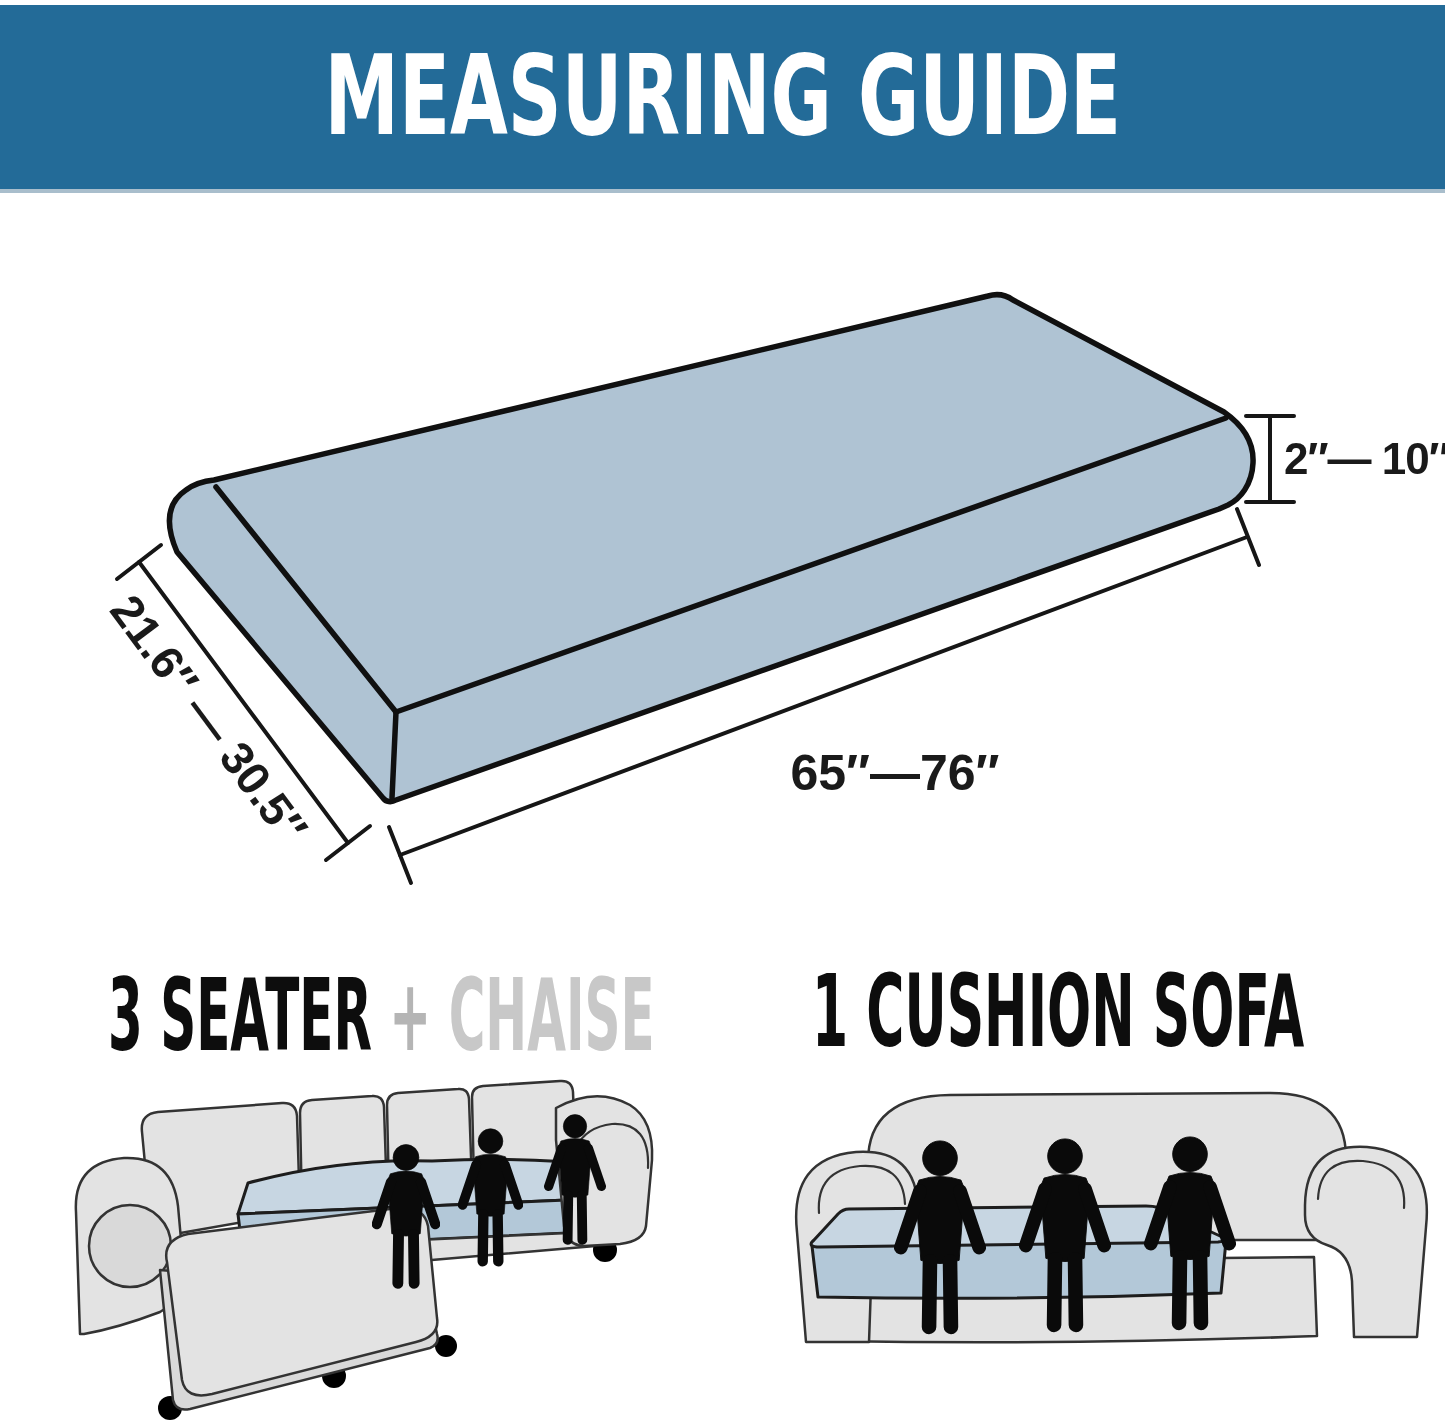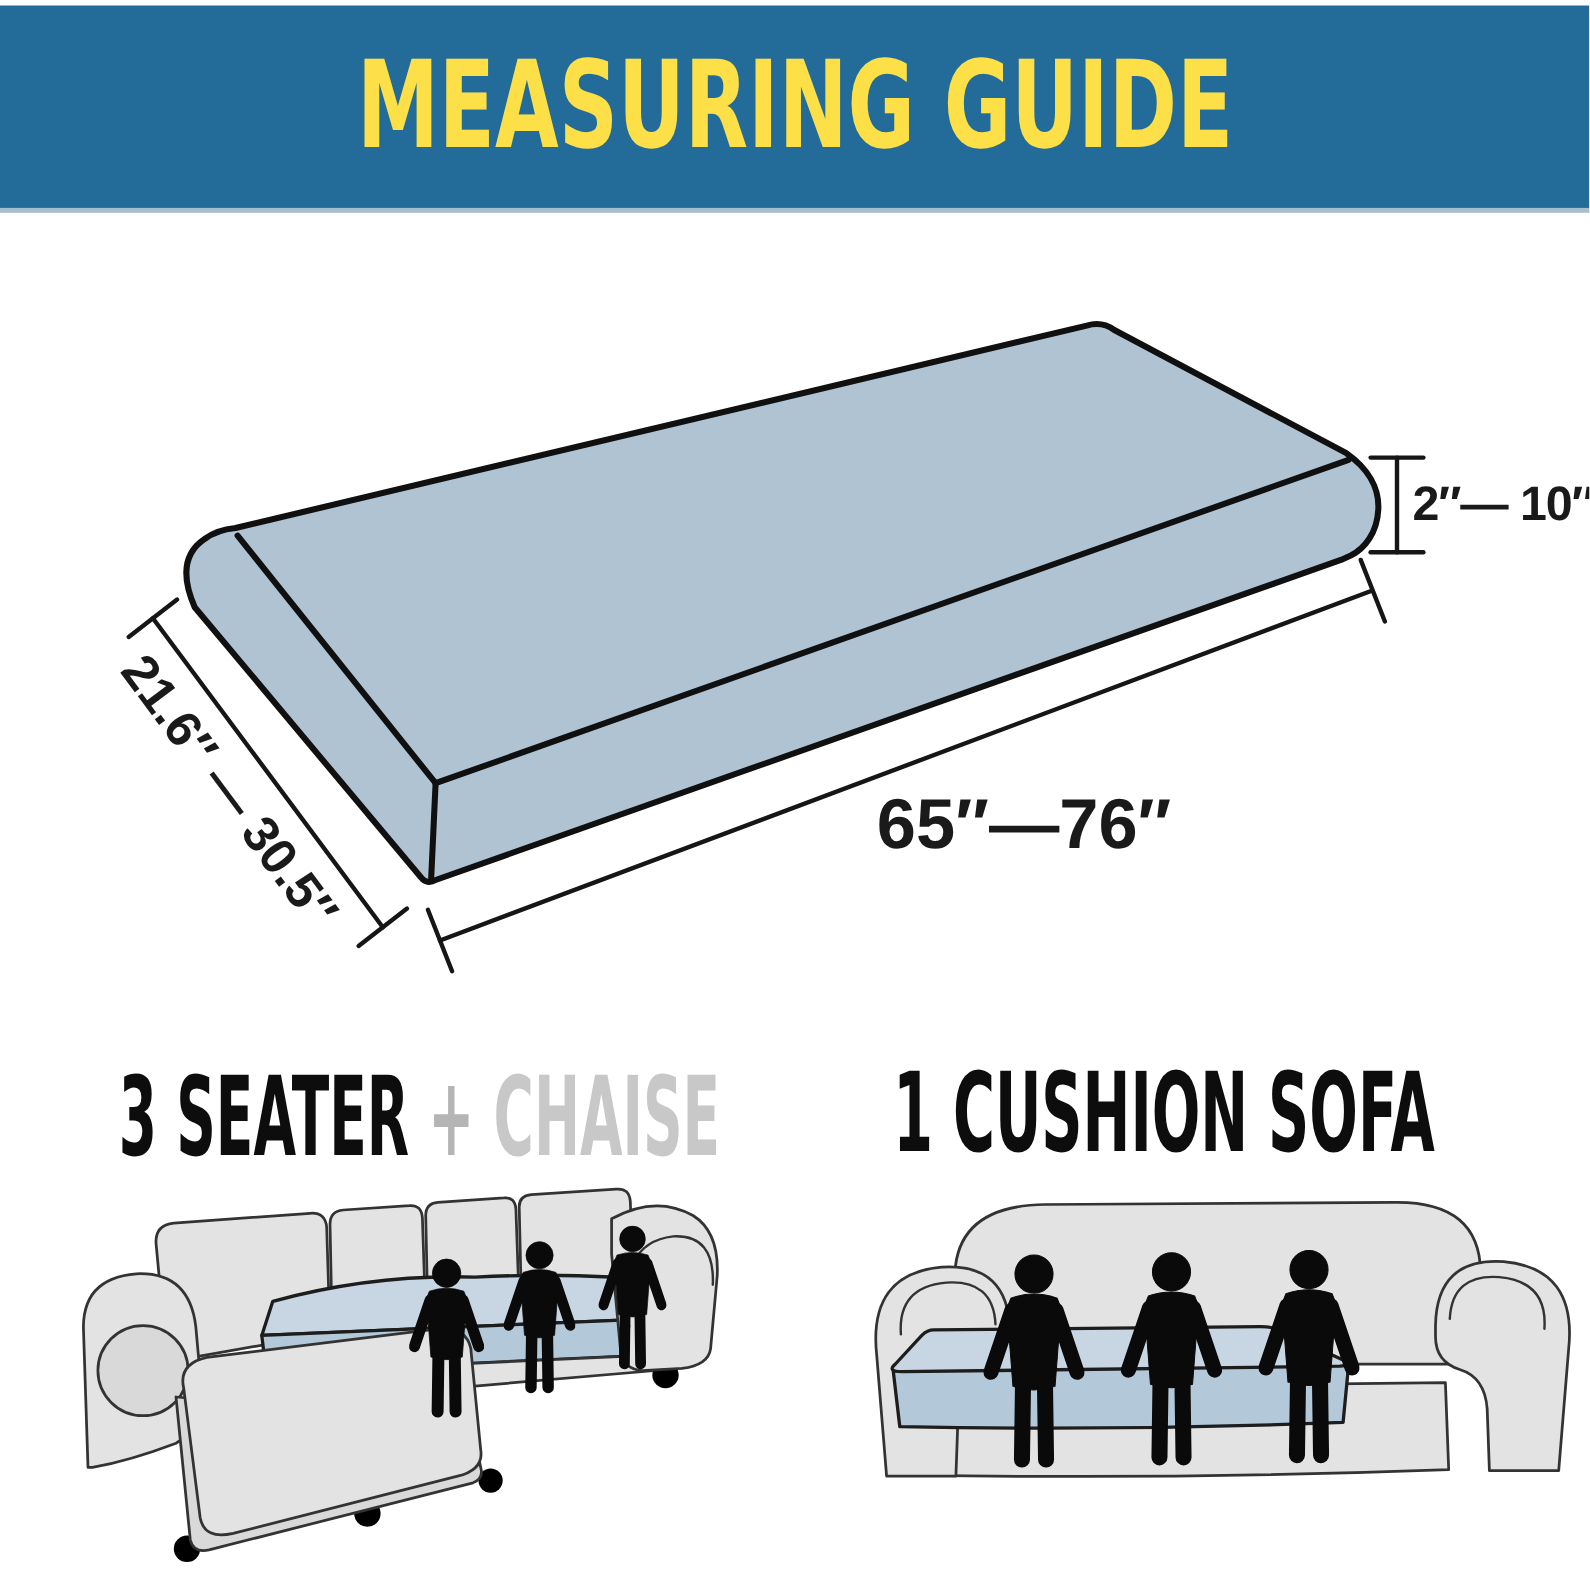--- a/index.html
+++ b/index.html
@@ -10,29 +10,29 @@
     --sofa-gray:#E3E3E3; --sofa-gray-dark:#D9D9D9; --sofa-outline:#333333;
     --seat-top-blue:#C7D6E2; --seat-front-blue:#B3C8D8; --person-black:#0A0A0A;
   }
   *{margin:0;padding:0;box-sizing:border-box;}
   html,body{background:#ffffff;}
   .page{position:relative;width:1445px;height:1428px;background:#ffffff;overflow:hidden;
          font-family:"Liberation Sans",sans-serif;}
   .banner{position:absolute;left:0;top:5px;width:1445px;height:188px;
           background:var(--banner-blue);border-bottom:4px solid var(--banner-underline);}
   .banner-title{position:absolute;left:0;right:0;top:36px;text-align:center;
-          color:#fde047;font-family:"DejaVu Sans",sans-serif;font-weight:700;
+          color:#ffffff;font-family:"DejaVu Sans",sans-serif;font-weight:700;
           font-size:110px;line-height:1;white-space:nowrap;}
   .banner-title .squeeze{display:inline-block;transform:scaleX(0.68);transform-origin:center;}
   .stage{position:absolute;left:0;top:0;width:1445px;height:1184px;}
   svg{position:absolute;left:0;top:0;}
   .dim-label{position:absolute;color:var(--label-color);font-family:"Liberation Sans",sans-serif;
           font-weight:700;white-space:nowrap;}
   .label-height{left:1284px;top:434px;font-size:44px;letter-spacing:-1px;}
-  .label-width{left:895px;top:712px;font-size:64px;transform:translateX(-50%);letter-spacing:0px;margin-left:36px;}
+  .label-width{left:895px;top:744px;font-size:50px;transform:translateX(-50%);letter-spacing:0px;}
   .label-depth{left:209px;top:719px;font-size:46px;transform:translate(-50%,-50%) rotate(53.4deg);}
   .section-heading{position:absolute;font-family:"DejaVu Sans",sans-serif;font-weight:700;
           font-size:100px;line-height:1;white-space:nowrap;color:var(--heading-black);}
   .heading-left{left:108px;top:966px;transform:scaleX(0.50);transform-origin:left top;}
   .heading-right{left:812px;top:962px;transform:scaleX(0.52);transform-origin:left top;}
   .plus{color:var(--plus-gray);}
   .accent{color:var(--chaise-gray);}
   
   .cushion{fill:var(--cushion-blue);stroke:var(--cushion-outline);stroke-width:5.5;stroke-linejoin:round;}
   .cushion-edge{fill:none;stroke:var(--cushion-outline);stroke-width:5.5;stroke-linecap:round;}

